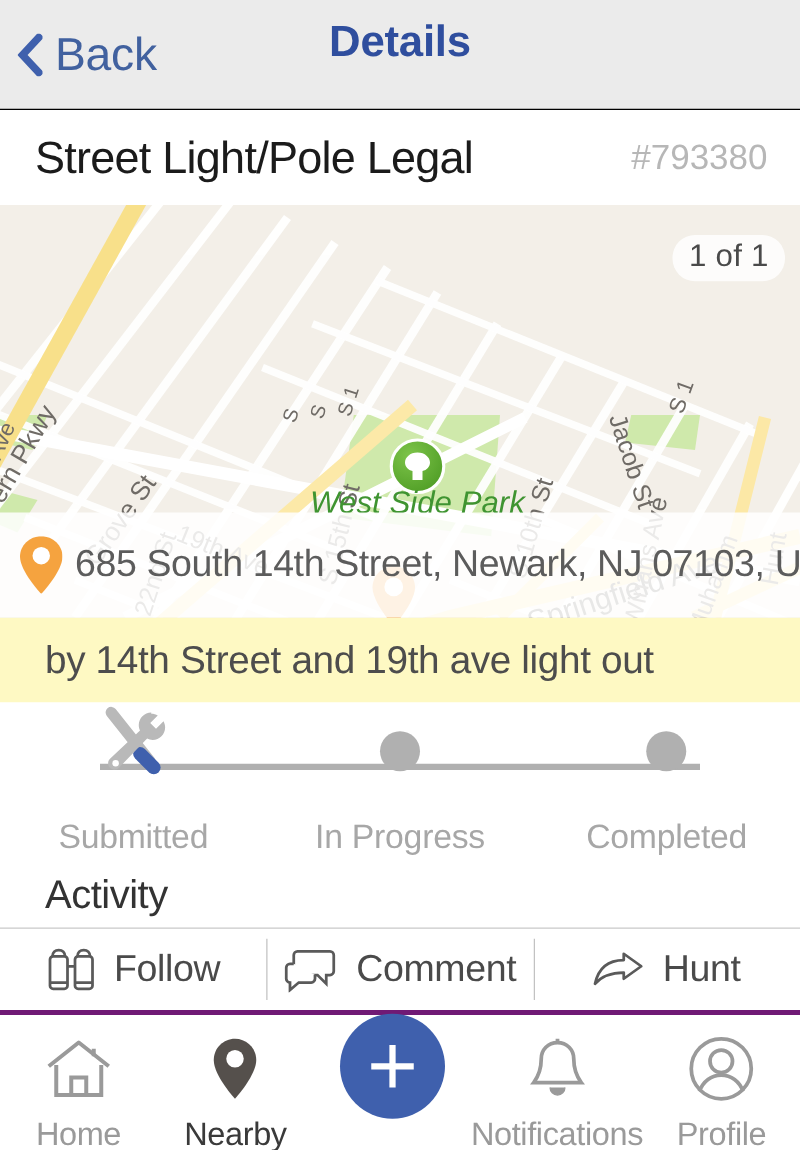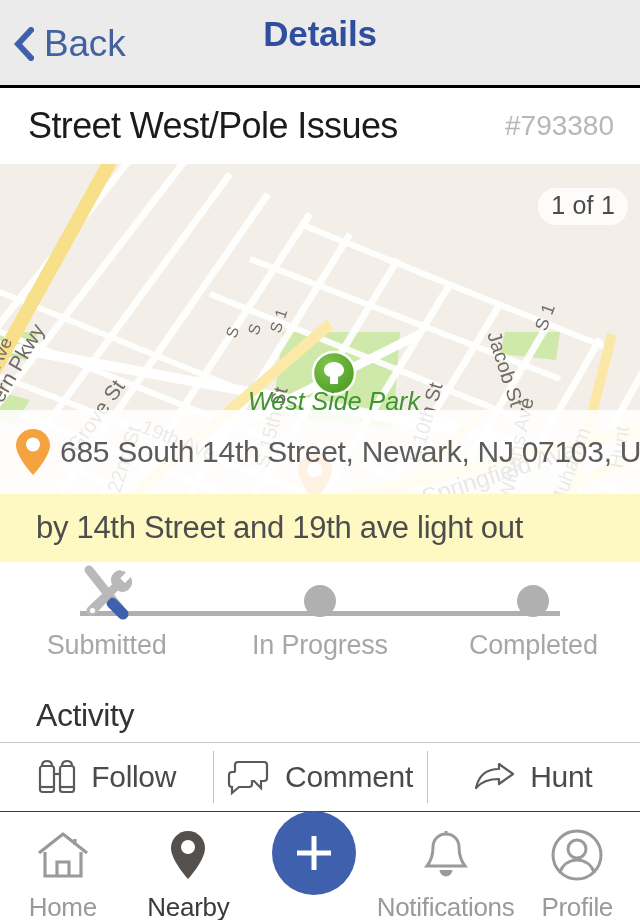--- a/index.html
+++ b/index.html
@@ -9,21 +9,21 @@
     background:#ffffff;
     position:relative;
     overflow:hidden;
     -webkit-font-smoothing:antialiased;
   }
   #app { width:640px; height:920px; position:relative; display:flex; flex-direction:column; }
 
   
   .navbar {
     height:88px; background:#ebebeb; position:relative; flex:0 0 88px;
-    border-bottom:3px solid #000000;
+    border-bottom:1px solid #000000;
   }
   .nav-back {
     position:absolute; left:14px; top:0; height:88px;
     display:flex; align-items:center; gap:10px; cursor:pointer;
   }
   .nav-chevron { width:20px; height:34px; display:block; }
   .nav-back-label {
     font-size:37px; color:#41619f; font-weight:400; letter-spacing:-0.2px;
   }
   .nav-title {
@@ -78,40 +78,40 @@
   }
 
   
   .tracker { position:relative; flex:0 0 126px; background:#fff; }
   .tracker-line {
     position:absolute; left:80px; right:80px; top:49px; height:5px; background:#b0b0b0;
   }
   .steps { position:absolute; inset:0; display:flex; }
   .step {
     flex:1 1 0; position:relative; display:flex; flex-direction:column;
-    align-items:center; cursor:pointer;
+    align-items:center; cursor:pointer;gap:24px;
   }
   .step-icon { height:62px; display:flex; align-items:center; justify-content:center; }
   .step-icon svg { display:block; }
   .step-dot { width:32px; height:32px; border-radius:50%; background:#b0b0b0; margin-top:15px; }
   .step-label {
     font-size:27px; color:#a7a7a7; margin-top:6px; letter-spacing:-0.2px;
   }
   .step.active .step-label { color:#2f4e9e; }
 
   
   .activity {
     flex:0 0 54px; display:flex; align-items:center; padding:0 36px;
     font-size:32px; color:#333; letter-spacing:-0.4px; background:#fff;
   }
 
   
   .actionbar {
     flex:0 0 70px; display:flex; align-items:stretch; background:#fff;
-    border-top:1px solid #c9c9c9; border-bottom:1px solid #701a75;
+    border-top:1px solid #c9c9c9; border-bottom:4px solid #701a75;
   }
   .action {
     flex:1 1 0; display:flex; align-items:center; justify-content:center;
     gap:14px; cursor:pointer; position:relative;
   }
   .action + .action::before {
     content:""; position:absolute; left:0; top:8px; bottom:8px; width:1px; background:#c2c2c2;
   }
   .action-label { font-size:30px; color:#4a4a4a; letter-spacing:-0.3px; }
   .action svg { display:block; }
@@ -146,21 +146,21 @@
         <svg viewBox="0 0 20 34" width="20" height="34">
           <polyline points="17,3 4,17 17,31" fill="none" stroke="#3f60ad" stroke-width="6" stroke-linecap="square" stroke-linejoin="miter"></polyline>
         </svg>
       </span>
       <span class="nav-back-label">Back</span>
     </div>
     <div class="nav-title">Details</div>
   </div>
 
   <div class="title-row">
-    <div class="issue-title">Street West/Pole Issues</div>
+    <div class="issue-title">Street Light/Pole Legal</div>
     <div class="issue-id">#793380</div>
   </div>
 
   <div class="map-wrap">
     <svg class="map-svg" viewBox="0 0 640 330">
       <defs>
         <clipPath id="mapclip">
             <rect x="0" y="0" width="640" height="330"></rect>
           </clipPath>
         <radialGradient id="gcirc" cx="0.35" cy="0.3" r="0.8">

